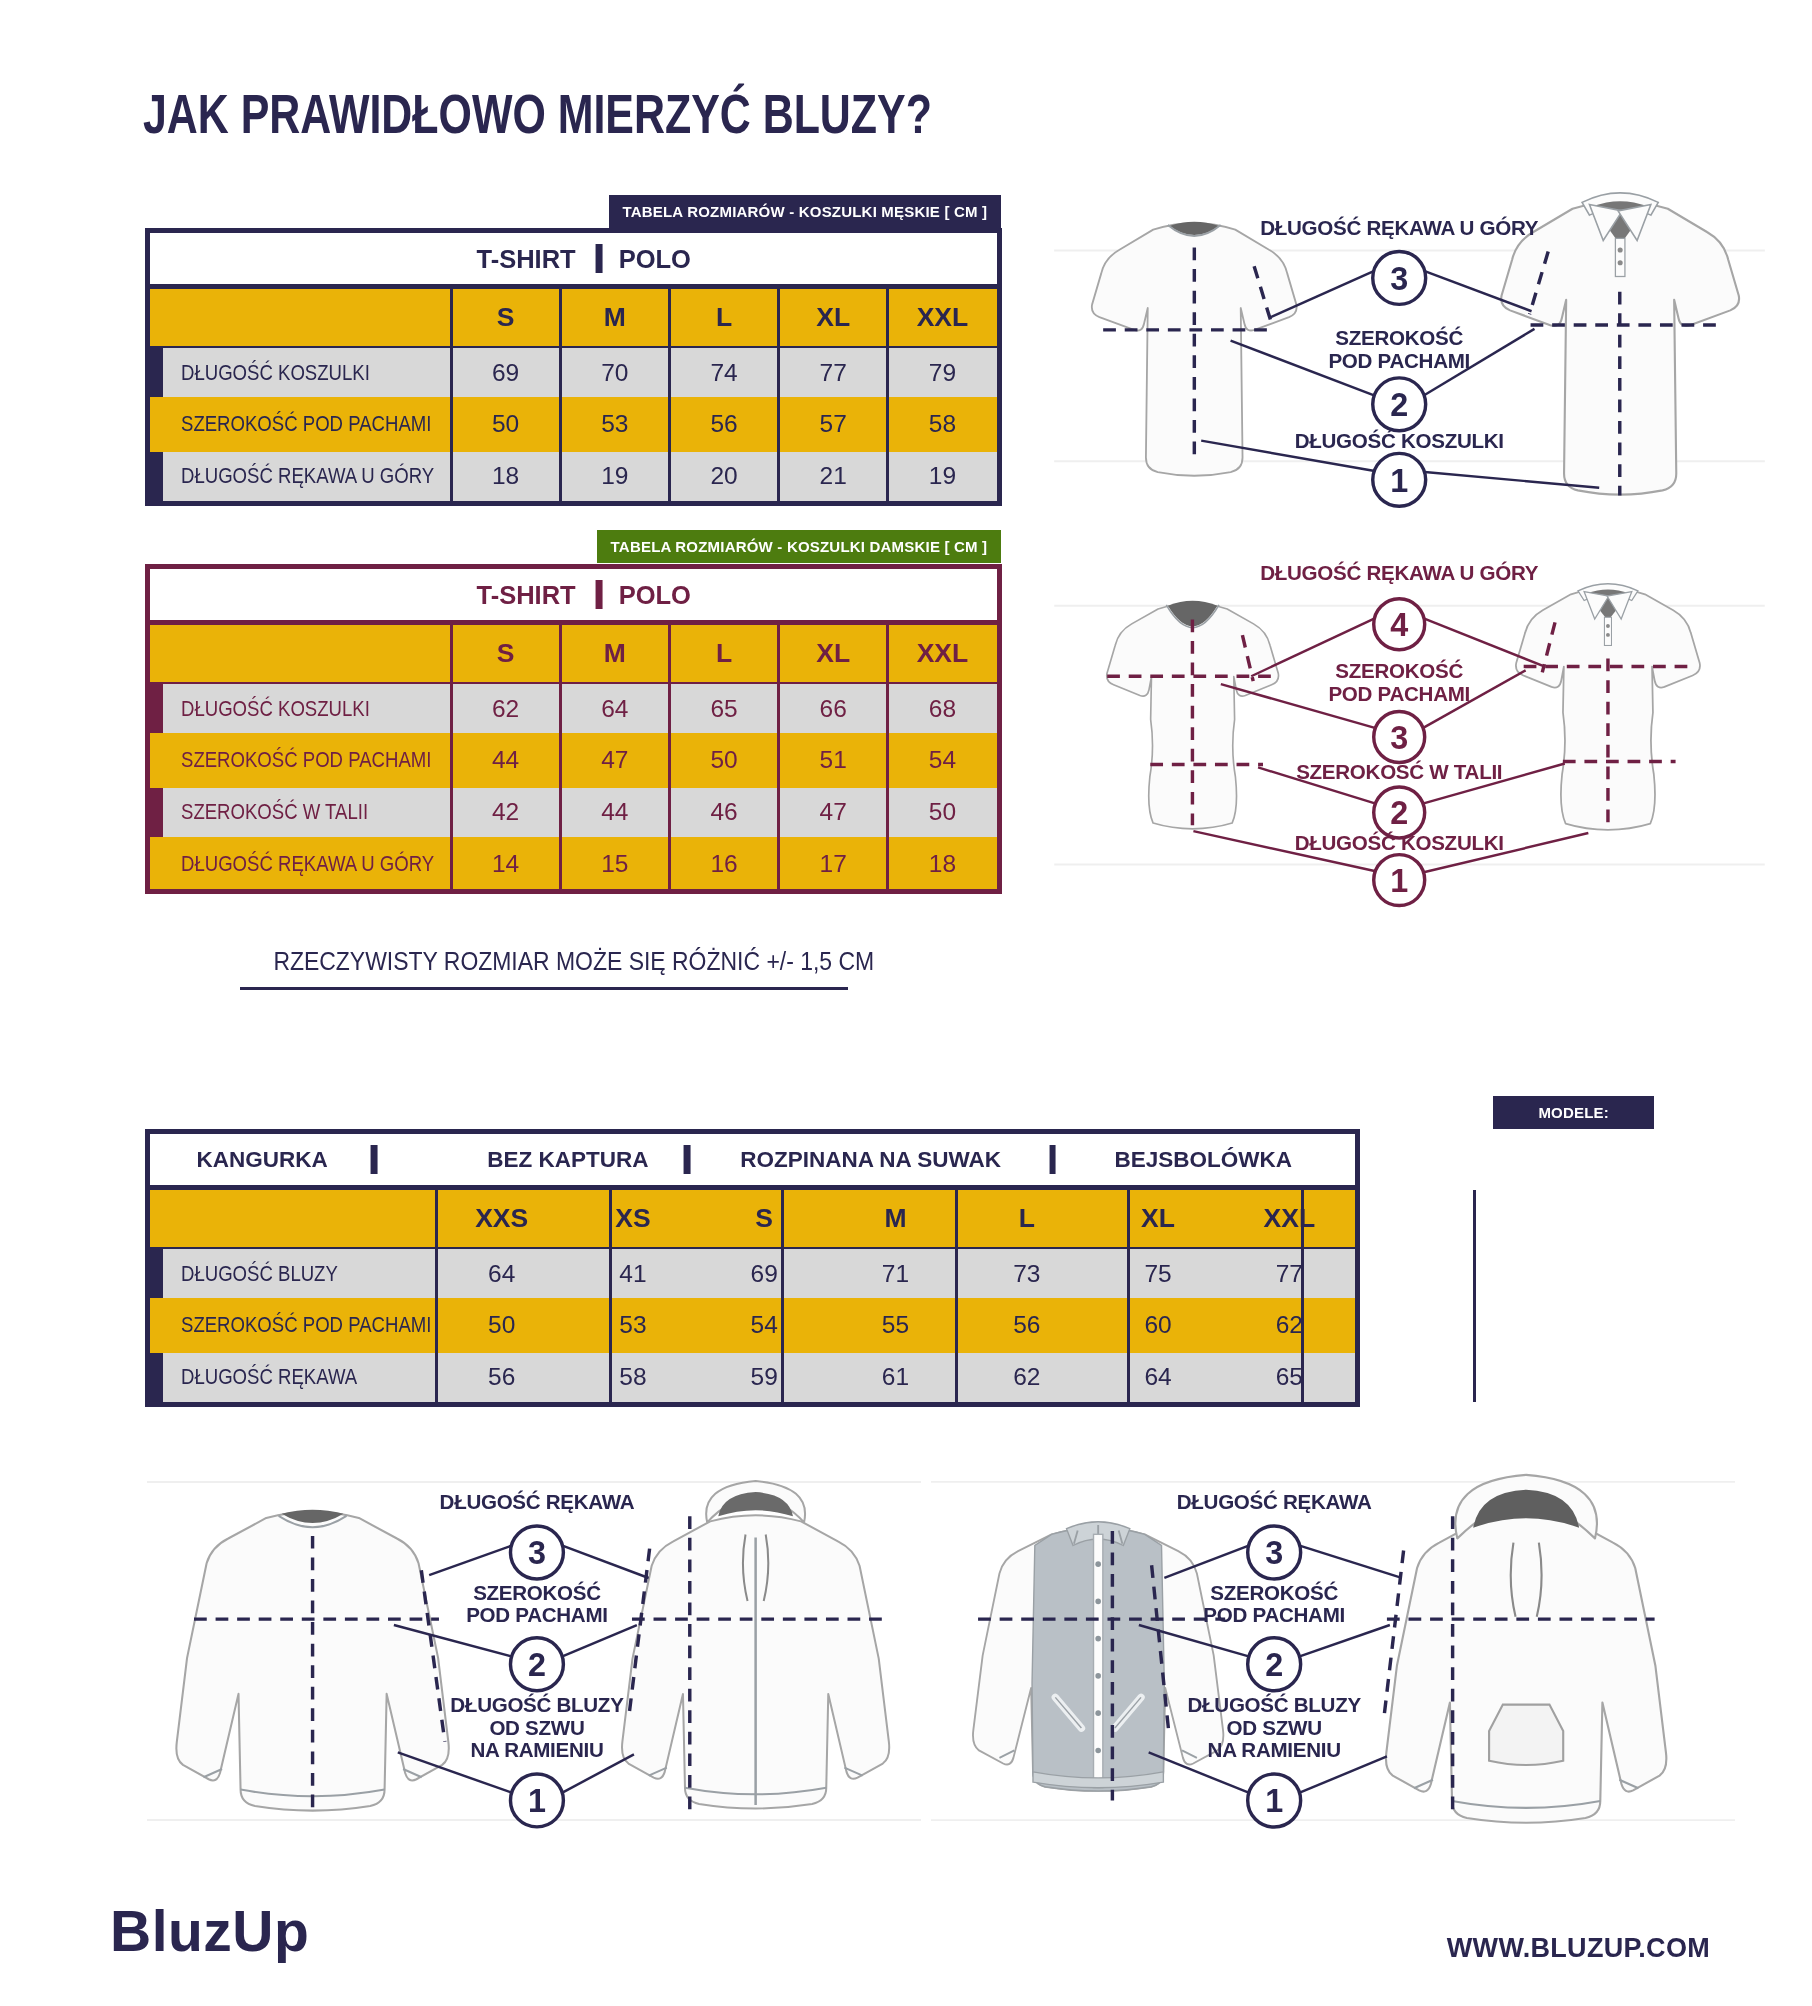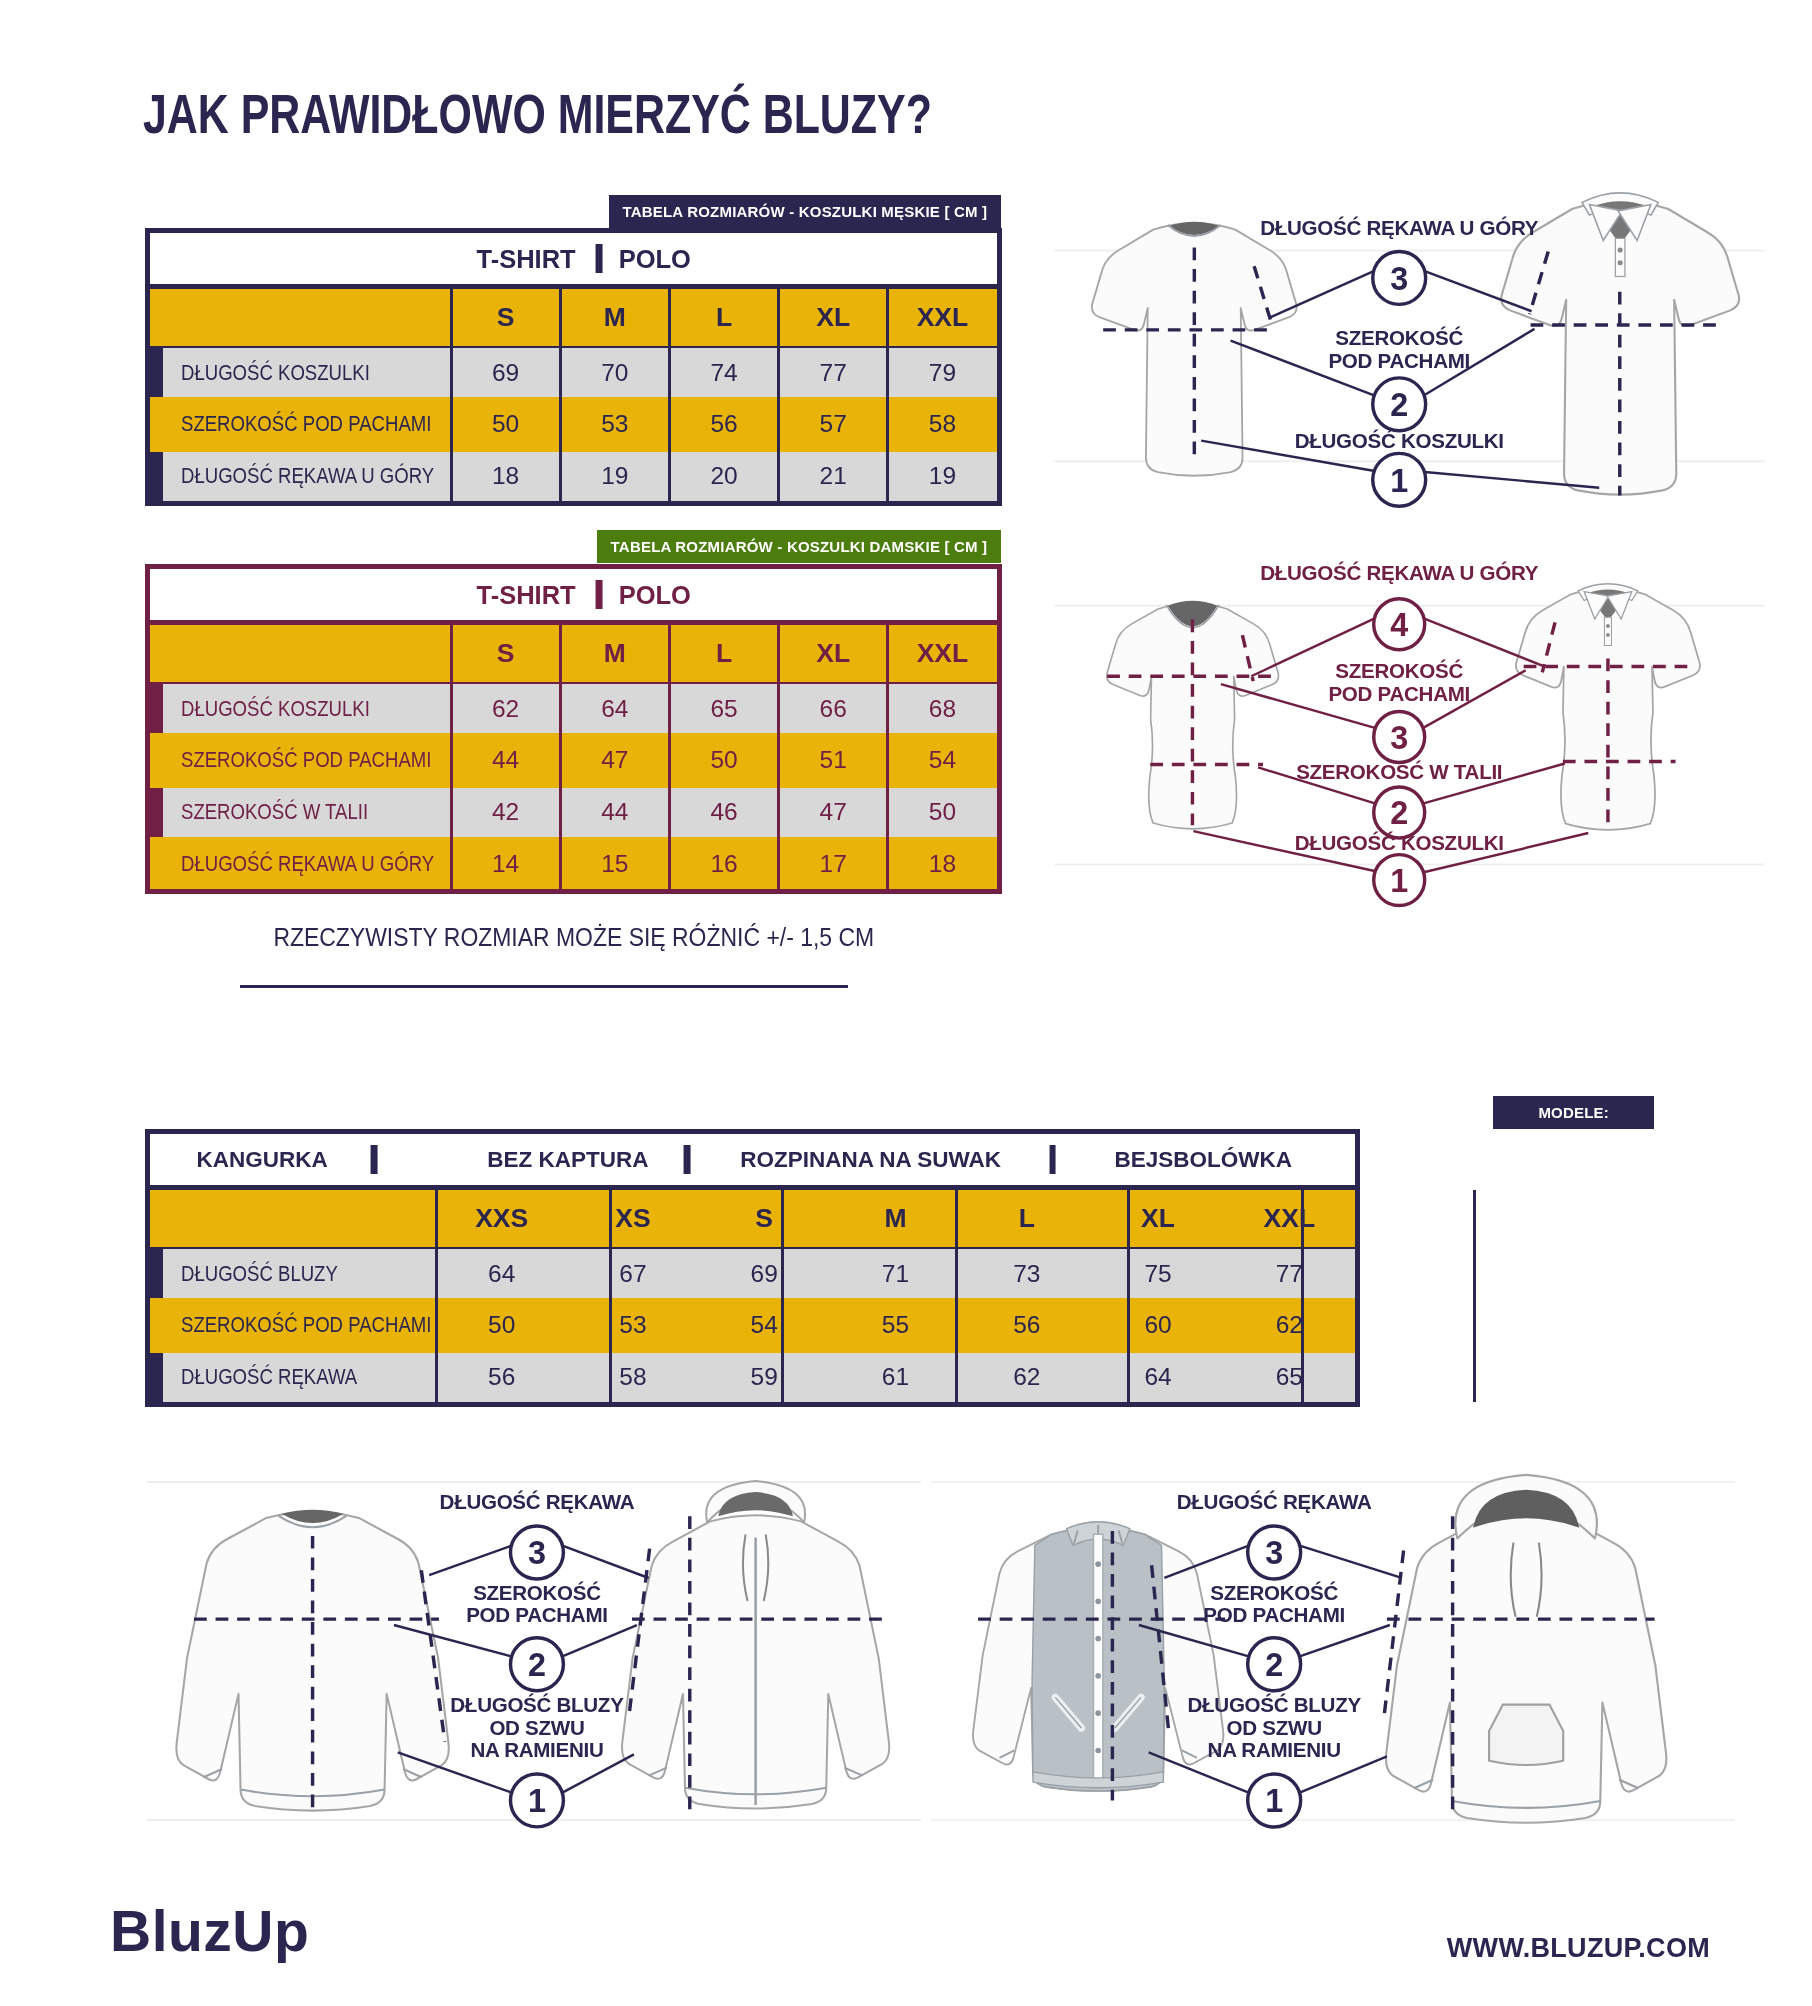--- a/index.html
+++ b/index.html
@@ -31,21 +31,21 @@
   .tbl.w .typebar{border-color:#6F2044;}
   .tbl.w .type{color:#6F2044;}
   .tbl.w .typesep{background:#6F2044;}
   .tbl.w .vl{background:#6F2044;}
   .tbl.w .sizerow{border-color:#6F2044;}
   .tbl.w .szc,.tbl.w .lbl,.tbl.w .val{color:#6F2044;}
   .tbl.w .marker{background:#6F2044;}
   
   .tbl.mod .spacer,.tbl.mod .lbl{width:286px;}
   .tbl.mod .type{font-size:22.5px;}
-  .note{left:240px;top:923px;width:608px;text-align:center;font-size:25.5px;color:#2A264F;padding-bottom:33px;border-bottom:3.4px solid #2A264F;}
+  .note{left:240px;top:947px;width:608px;text-align:center;font-size:25.5px;color:#2A264F;padding-bottom:11px;border-bottom:3.4px solid #2A264F;}
   .logo{left:110px;top:1898px;font-size:57px;font-weight:800;color:#2A264F;letter-spacing:0.5px;}
   .site{right:102px;top:1933px;font-size:27px;font-weight:700;color:#2A264F;letter-spacing:0.3px;}
   
   .diag{position:absolute;}
   .garment{fill:#FBFBFB;stroke:#A6A6A6;stroke-width:2;stroke-linejoin:round;}
   .gdark{fill:#666666;stroke:none;}
   .gmid{fill:#CDD3D7;stroke:#9AA0A5;stroke-width:1.5;}
   .gline{fill:none;stroke:#9AA0A5;stroke-width:2;}
   .guide{stroke:#EFEFEF;stroke-width:2;}
   .dashN{fill:none;stroke:#2A264F;stroke-width:3.5;stroke-dasharray:13 9;}
@@ -202,21 +202,21 @@
         <div class="szc">S</div>
         <div class="szc">M</div>
         <div class="szc">L</div>
         <div class="szc">XL</div>
         <div class="szc">XXL</div>
       </div>
       <div class="trow shaded">
         <div class="marker"></div>
         <div class="lbl"><span class="cond">DŁUGOŚĆ BLUZY</span></div>
         <div class="val">64</div>
-        <div class="val">67</div>
+        <div class="val">41</div>
         <div class="val">69</div>
         <div class="val">71</div>
         <div class="val">73</div>
         <div class="val">75</div>
         <div class="val">77</div>
       </div>
       <div class="trow">
         <div class="lbl"><span class="cond">SZEROKOŚĆ POD PACHAMI</span></div>
         <div class="val">50</div>
         <div class="val">53</div>

